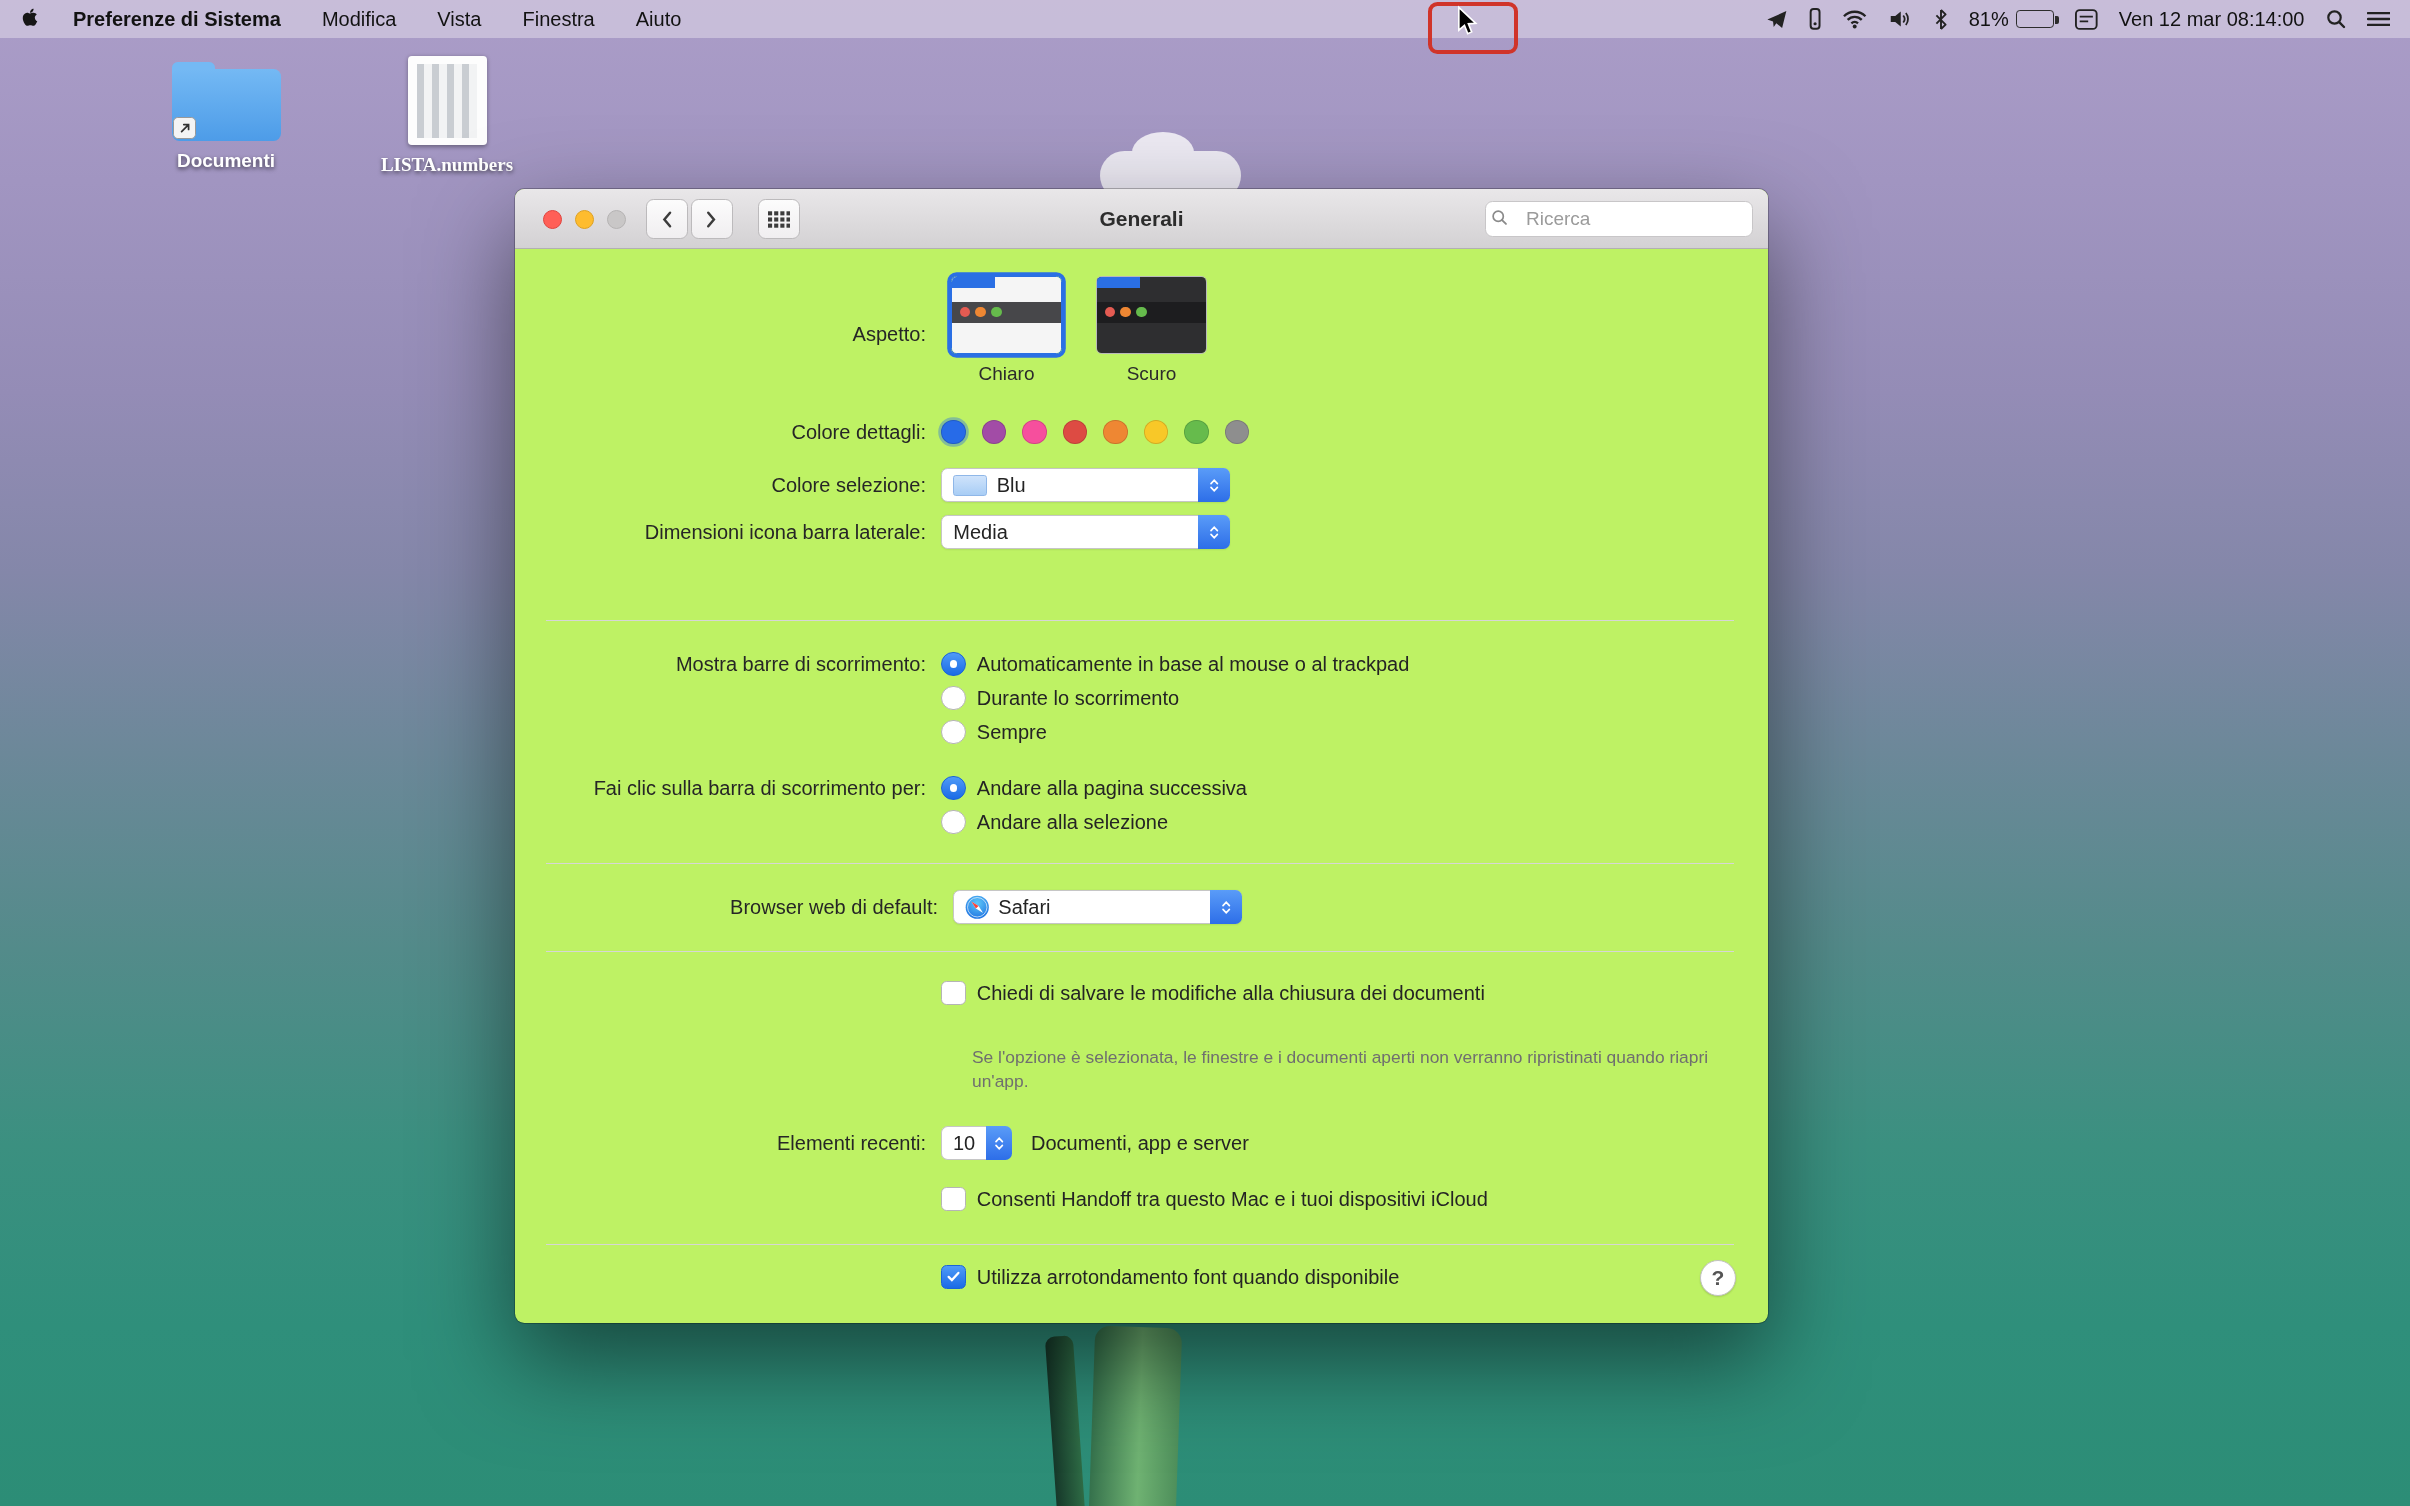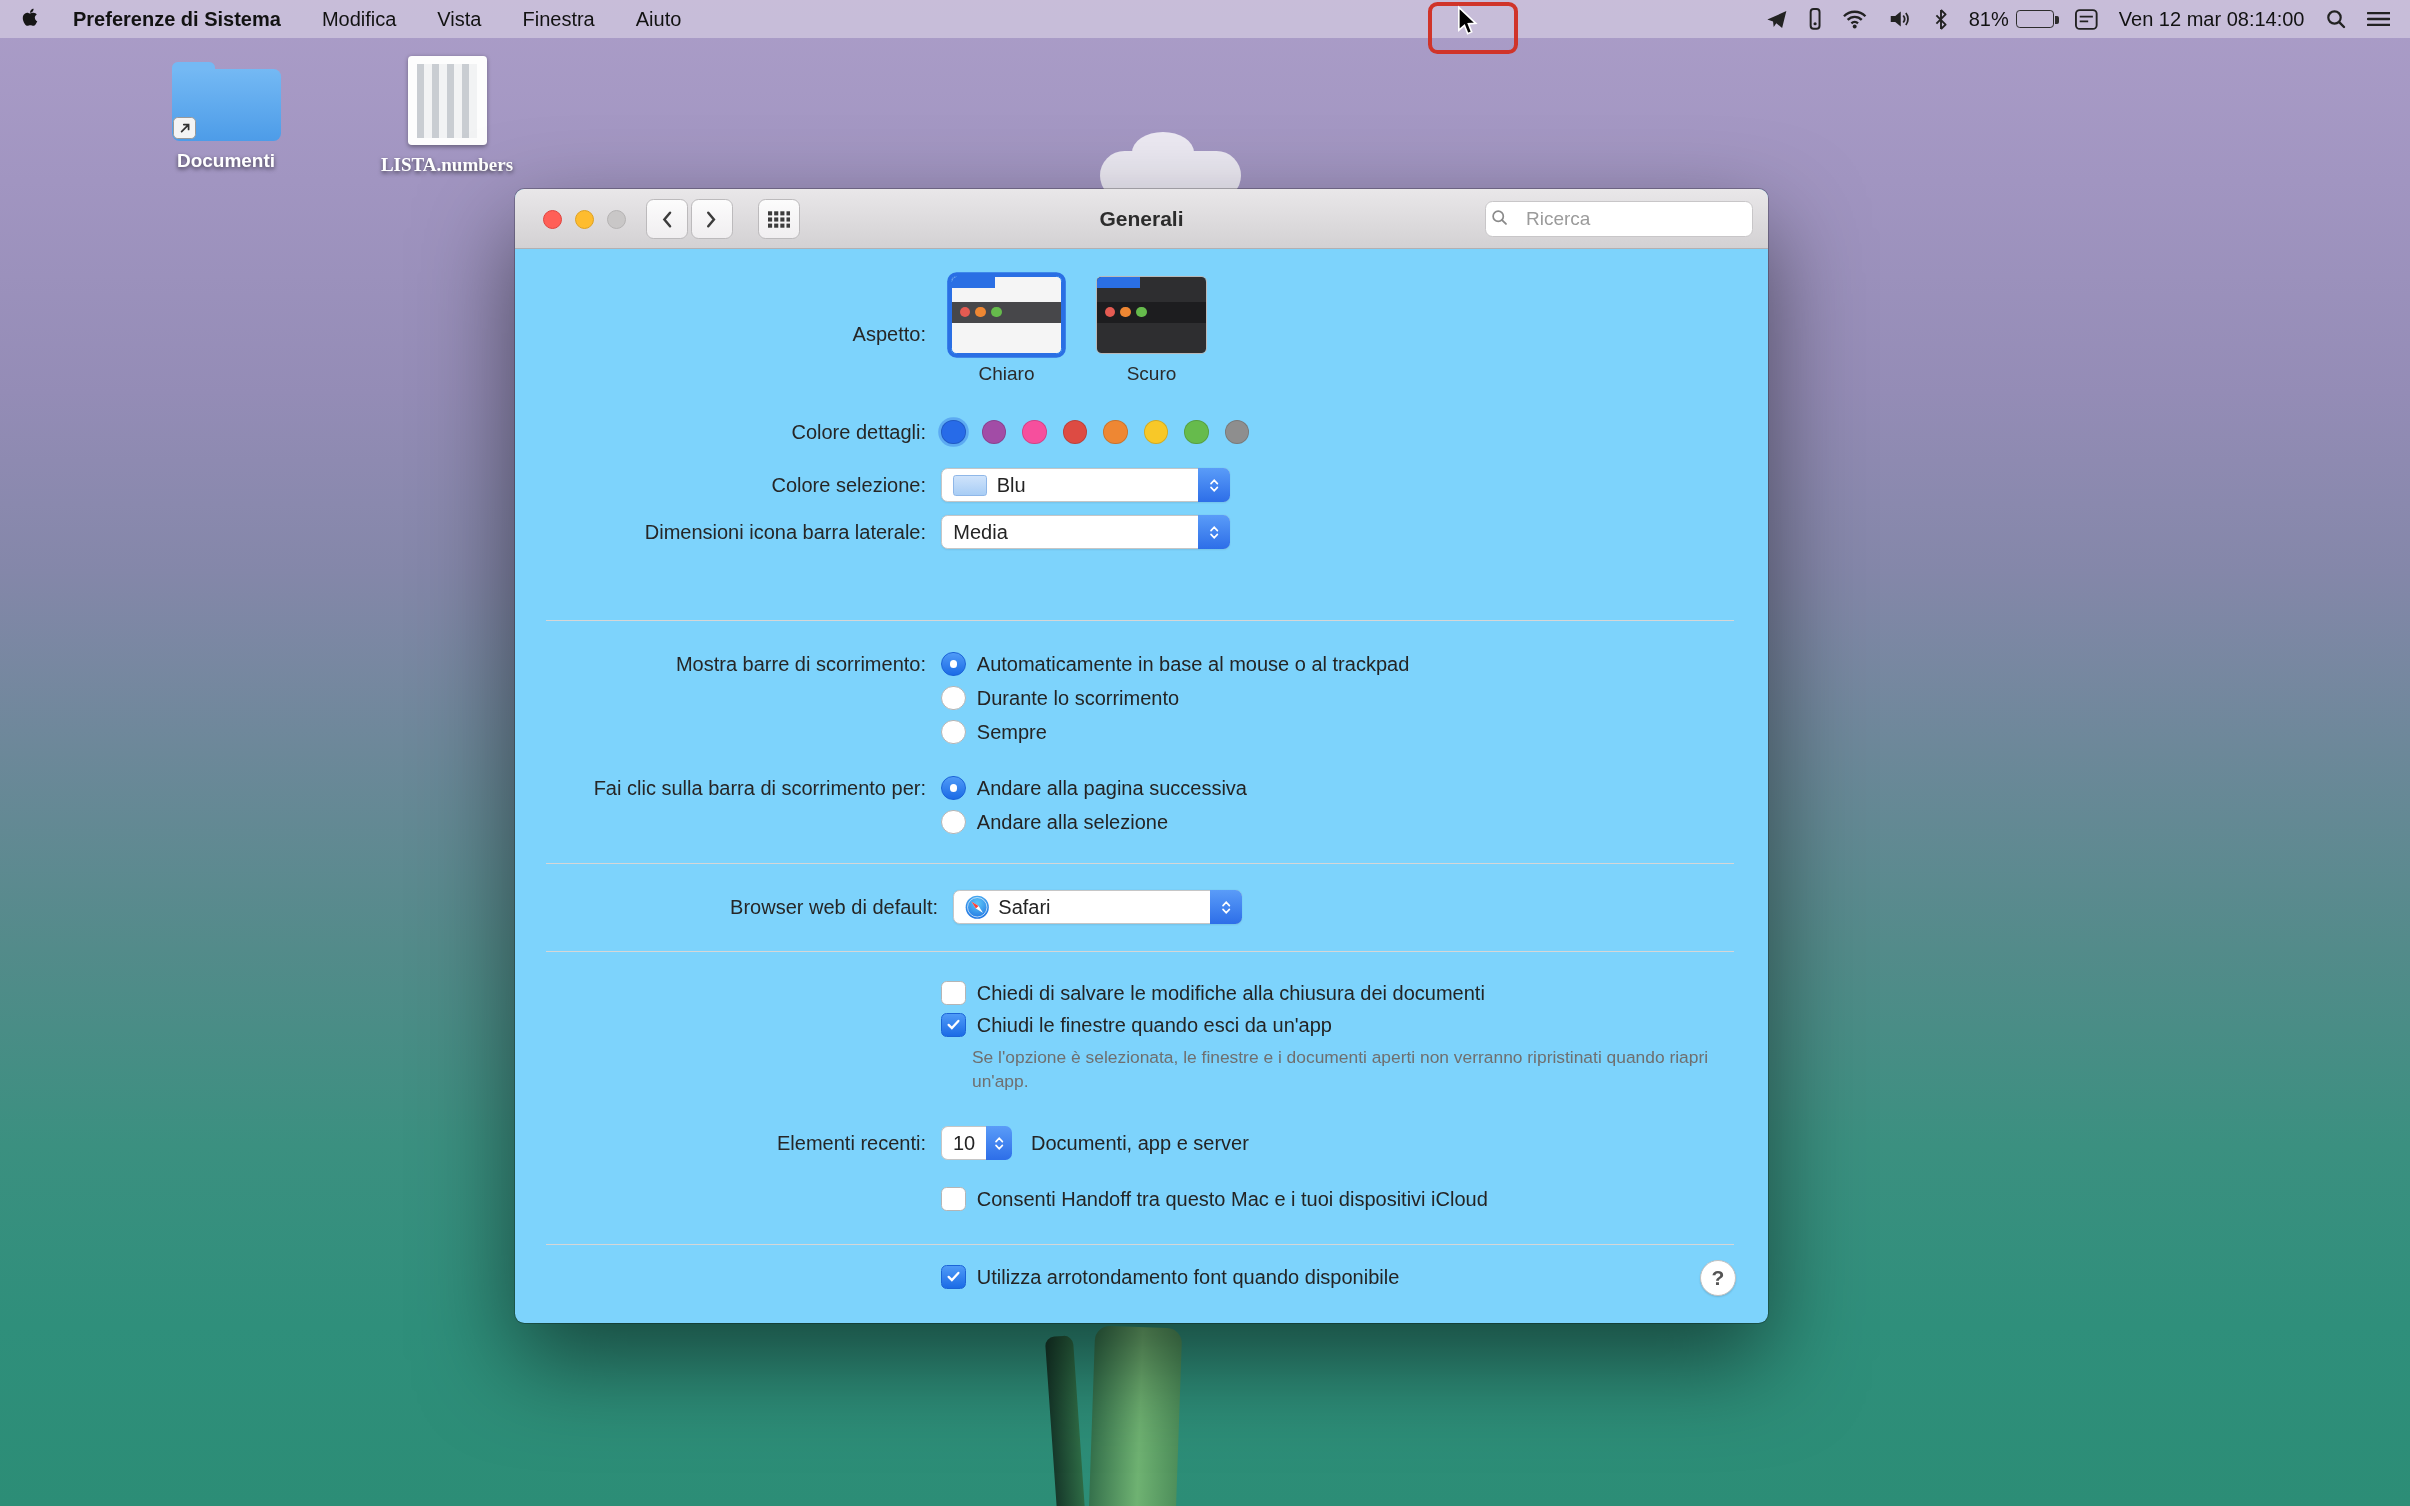--- a/index.html
+++ b/index.html
@@ -63,21 +63,21 @@
   .stems { position:absolute; left:1043px; bottom:0; width:188px; height:186px; z-index:1; }
   .stem-thin { position:absolute; left:7.5px; bottom:-7.5px; width:28px; height:179px;
     background:linear-gradient(90deg,#16382a,#2e6b45); border-radius:9.4px 9.4px 0 0;
     transform:rotate(-4deg); }
   .stem-main { position:absolute; left:49px; bottom:-7.5px; width:87px; height:188px;
     background:linear-gradient(90deg,#35714c,#6fb272 55%,#4e8f5b);
     border-radius:15px 15px 0 0; transform:rotate(2deg); }
 
   
   .window { position:absolute; left:515px; top:189px; width:1253px; height:1134px;
-    background:#7dd3fc; border-radius:9.4px; z-index:5;
+    background:#bef264; border-radius:9.4px; z-index:5;
     box-shadow:0 0 0 0.9px rgba(0,0,0,0.25), 0 38px 94px rgba(0,0,0,0.5);
     font-size:20px; color:#242424; }
   .titlebar { position:relative; height:60px;
     background:linear-gradient(180deg,#e9e7e9,#d3d1d3);
     border-bottom:0.9px solid #b2b0b2; border-radius:9.4px 9.4px 0 0; }
   .tl { position:absolute; top:21px; width:19px; height:19px; border-radius:50%; }
   .tl.red { left:28px; background:#ff5f57; border:0.9px solid #e0443e; }
   .tl.yellow { left:60px; background:#febc2e; border:0.9px solid #dea123; }
   .tl.gray { left:92px; background:#c9c7c7; border:0.9px solid #b5b3b3; }
   .navbtn { position:absolute; top:10.4px; width:42px; height:40px;
@@ -463,31 +463,20 @@
     <div class="row" style="top:727px;">
       <div class="lbl"></div>
       <div class="ctrl opt">
         <span class="cb">
           
         </span>
         <span class="opt-label">Chiedi di salvare le modifiche alla chiusura dei documenti</span>
       </div>
     </div>
 
-    <div class="row" style="top:759px;">
-      <div class="lbl"></div>
-      <div class="ctrl opt">
-        <span class="cb on">
-          <svg width="13" height="11.3" viewBox="0 0 12 10">
-              <path d="M1.5 5.2 L4.5 8.2 L10.5 1.6" stroke="#fff" stroke-width="2.1" fill="none" stroke-linecap="round"></path>
-            </svg>
-        </span>
-        <span class="opt-label">Chiudi le finestre quando esci da un'app</span>
-      </div>
-    </div>
 
     <div class="note" style="top:797px;">Se l'opzione è selezionata, le finestre e i documenti aperti non verranno ripristinati quando riapri un'app.</div>
 
     <div class="row" style="top:877px;">
       <div class="lbl">Elementi recenti:</div>
       <div class="ctrl" style="display:flex;">
         <div class="stepper-box">
           <span class="stepper-val">10</span>
           <span class="stepper-btn">
             <svg width="10.4" height="15" viewBox="0 0 10 16">

